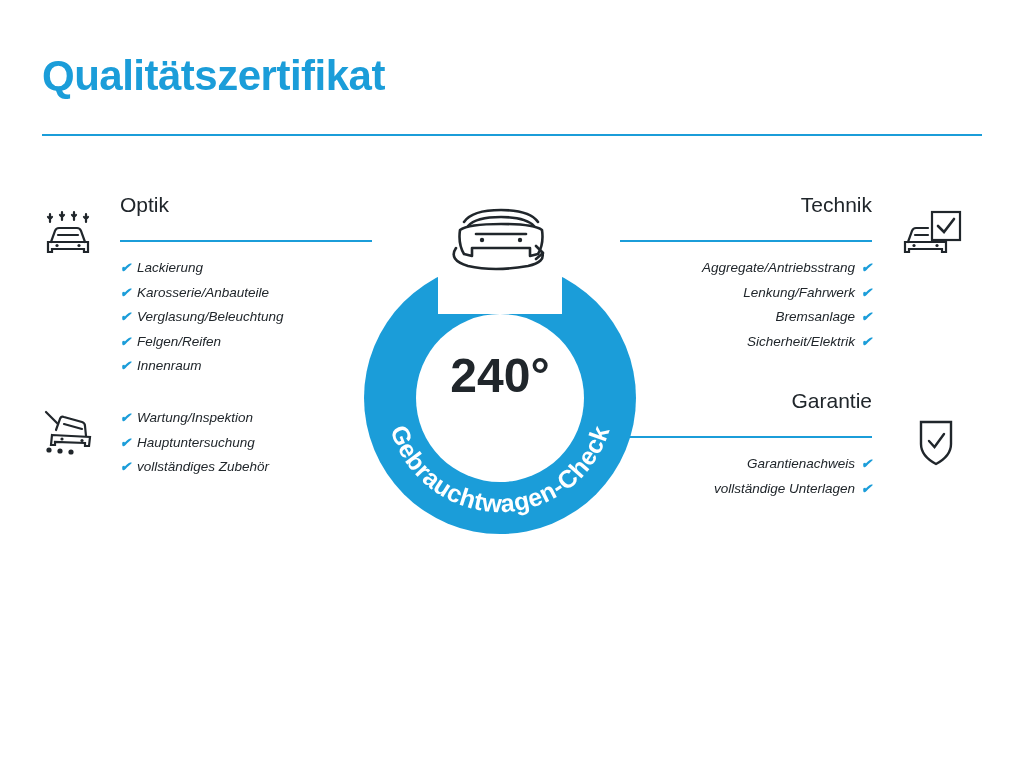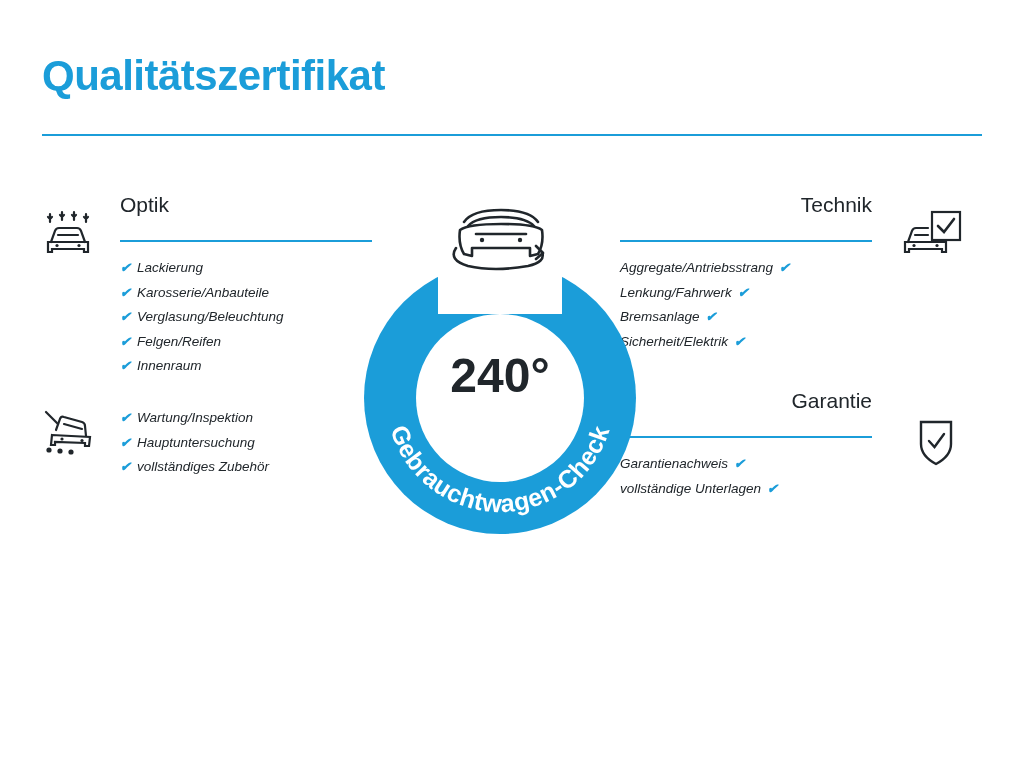--- a/index.html
+++ b/index.html
@@ -83,21 +83,21 @@
     margin-top: 14px;
   }
   .items li {
     font-size: 13.5px;
     color: #20262b;
     line-height: 24.5px;
     white-space: nowrap;
     font-style: italic;
   }
   .col-left .items  { padding-left: 78px; }
-  .col-right .items { padding-right: 78px; }
+  .col-right .items { padding-right: 78px; text-align: right; }
 
   .chk {
     color: #1b9dd9;
     font-weight: bold;
     font-size: 13px;
   }
   .col-left .chk  { margin-right: 6px; }
   .col-right .chk { margin-left: 6px; }
 
   

